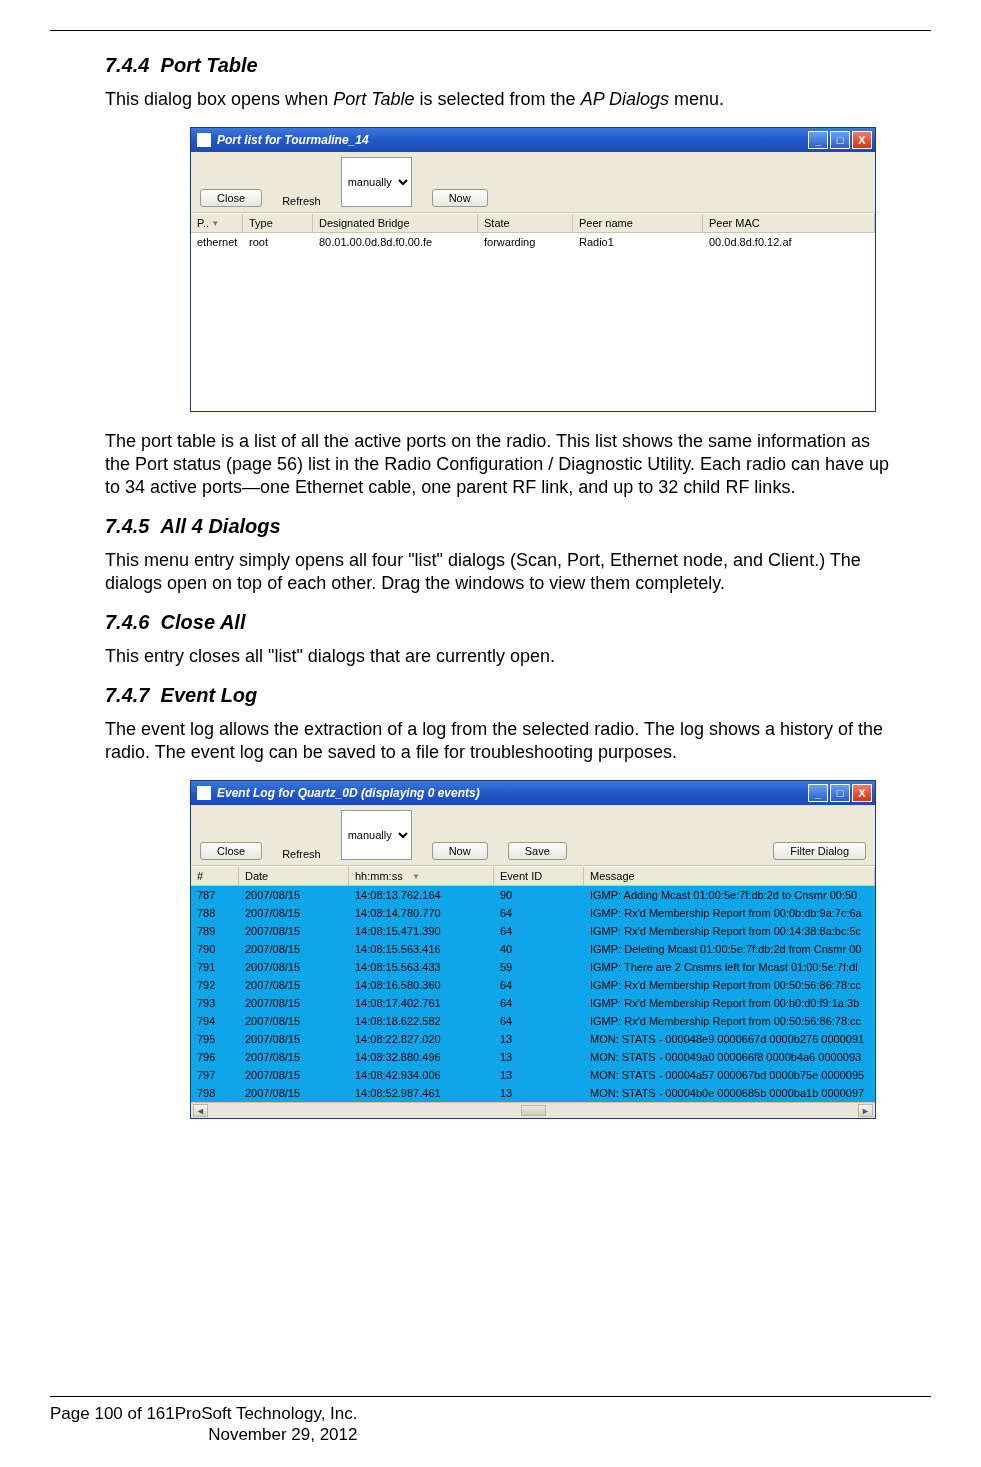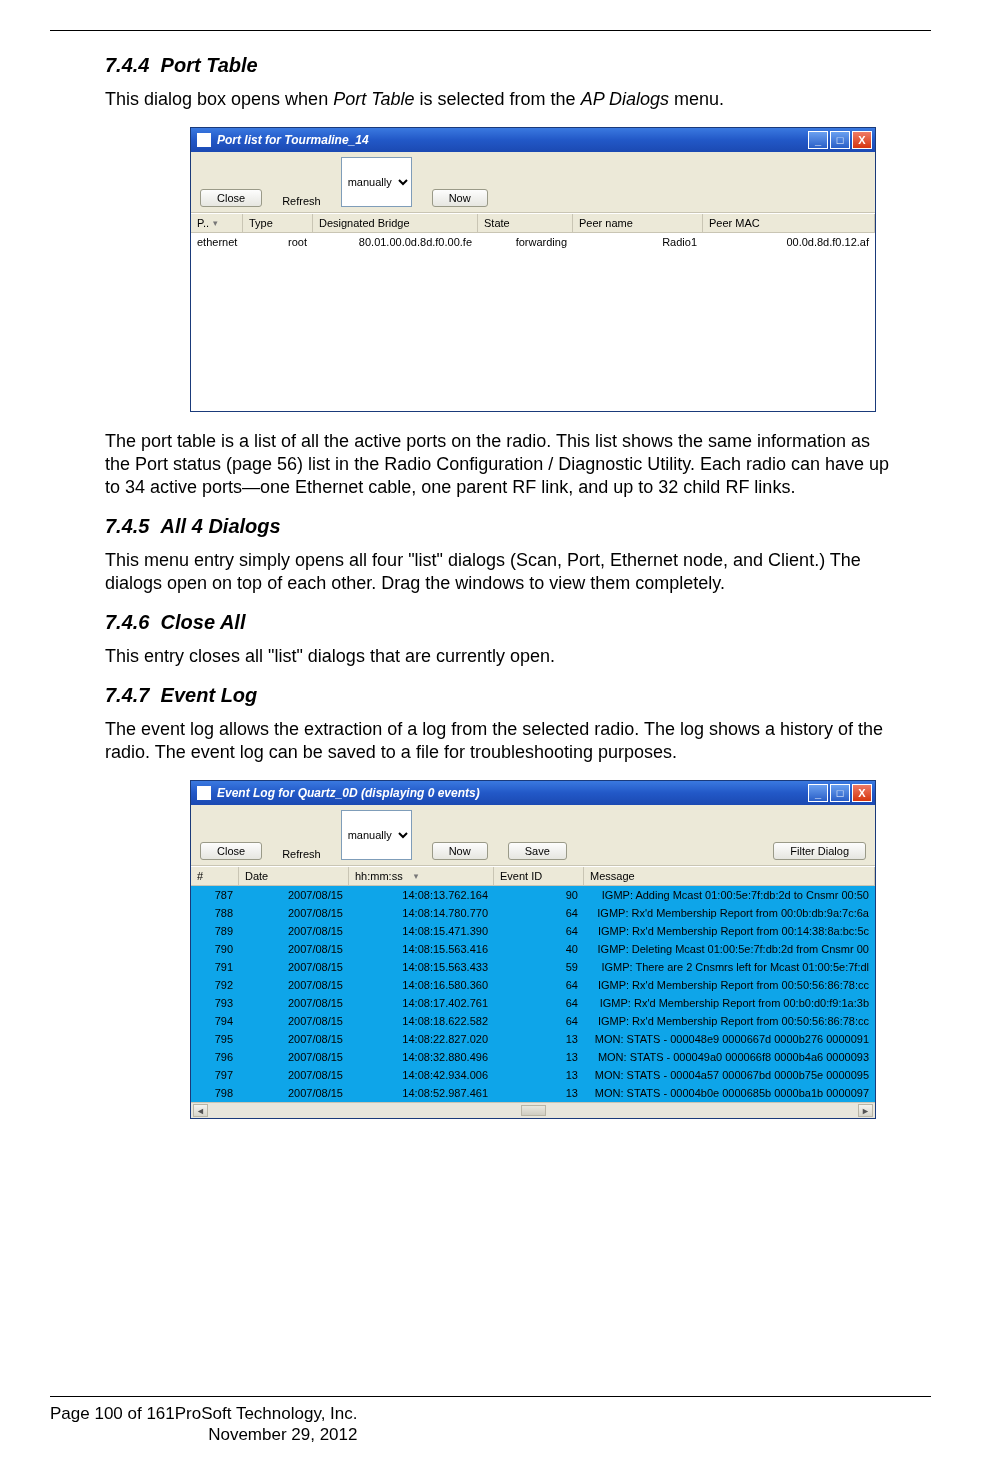--- a/index.html
+++ b/index.html
@@ -25,21 +25,21 @@
   .toolbar { display:flex; align-items:flex-end; gap:20px; padding:5px 9px; background:#ece9d8; border-bottom:1px solid #c9c5b4; }
   .btn { padding:2px 16px; font-size:11px; background:linear-gradient(#fdfdfd,#e6e6e0); border:1px solid #9a9a88; border-radius:3px; }
   .lbl { font-size:11px; }
   .sel { font-size:11px; padding:17px 2px; border:1px solid #7f9db9; background:#fff; }
   .thead, .trow { display:grid; align-items:center; }
   .porthead { grid-template-columns: 52px 70px 165px 95px 130px 1fr; }
   .thead { background:#ece9d8; border-top:1px solid #fff; border-bottom:1px solid #c9c5b4; }
   .th { padding:3px 6px; font-size:11px; border-right:1px solid #c9c5b4; display:flex; align-items:center; gap:4px; }
   .sorticon { font-size:9px; color:#777; }
   .tbody { background:#fff; }
-  .trow { font-size:11px;text-align:right; }
+  .trow { font-size:11px; }
   .td { padding:3px 6px; }
   .portbody { min-height: 178px; }
 
   .evhead { grid-template-columns: 48px 110px 145px 90px 1fr; }
   .evbody { background:#0ea5e9; max-height: 230px; overflow:hidden; }
   .evrow { grid-template-columns: 48px 110px 145px 90px 1fr; font-size:11px; }
   .scroll { height:16px; background:#e8e6dc; border-top:1px solid #c9c5b4; display:flex; align-items:center; justify-content:space-between; padding:0 2px; }
   .sa { width:15px; height:13px; background:linear-gradient(#f4f3ef,#d8d6cc); border:1px solid #b8b5a6; display:flex; align-items:center; justify-content:center; font-size:9px; color:#555; }
   .thumb { width:25px; height:11px; background:linear-gradient(#e9e7de,#cfcdc2); border:1px solid #b8b5a6; margin:0 auto; }
 

